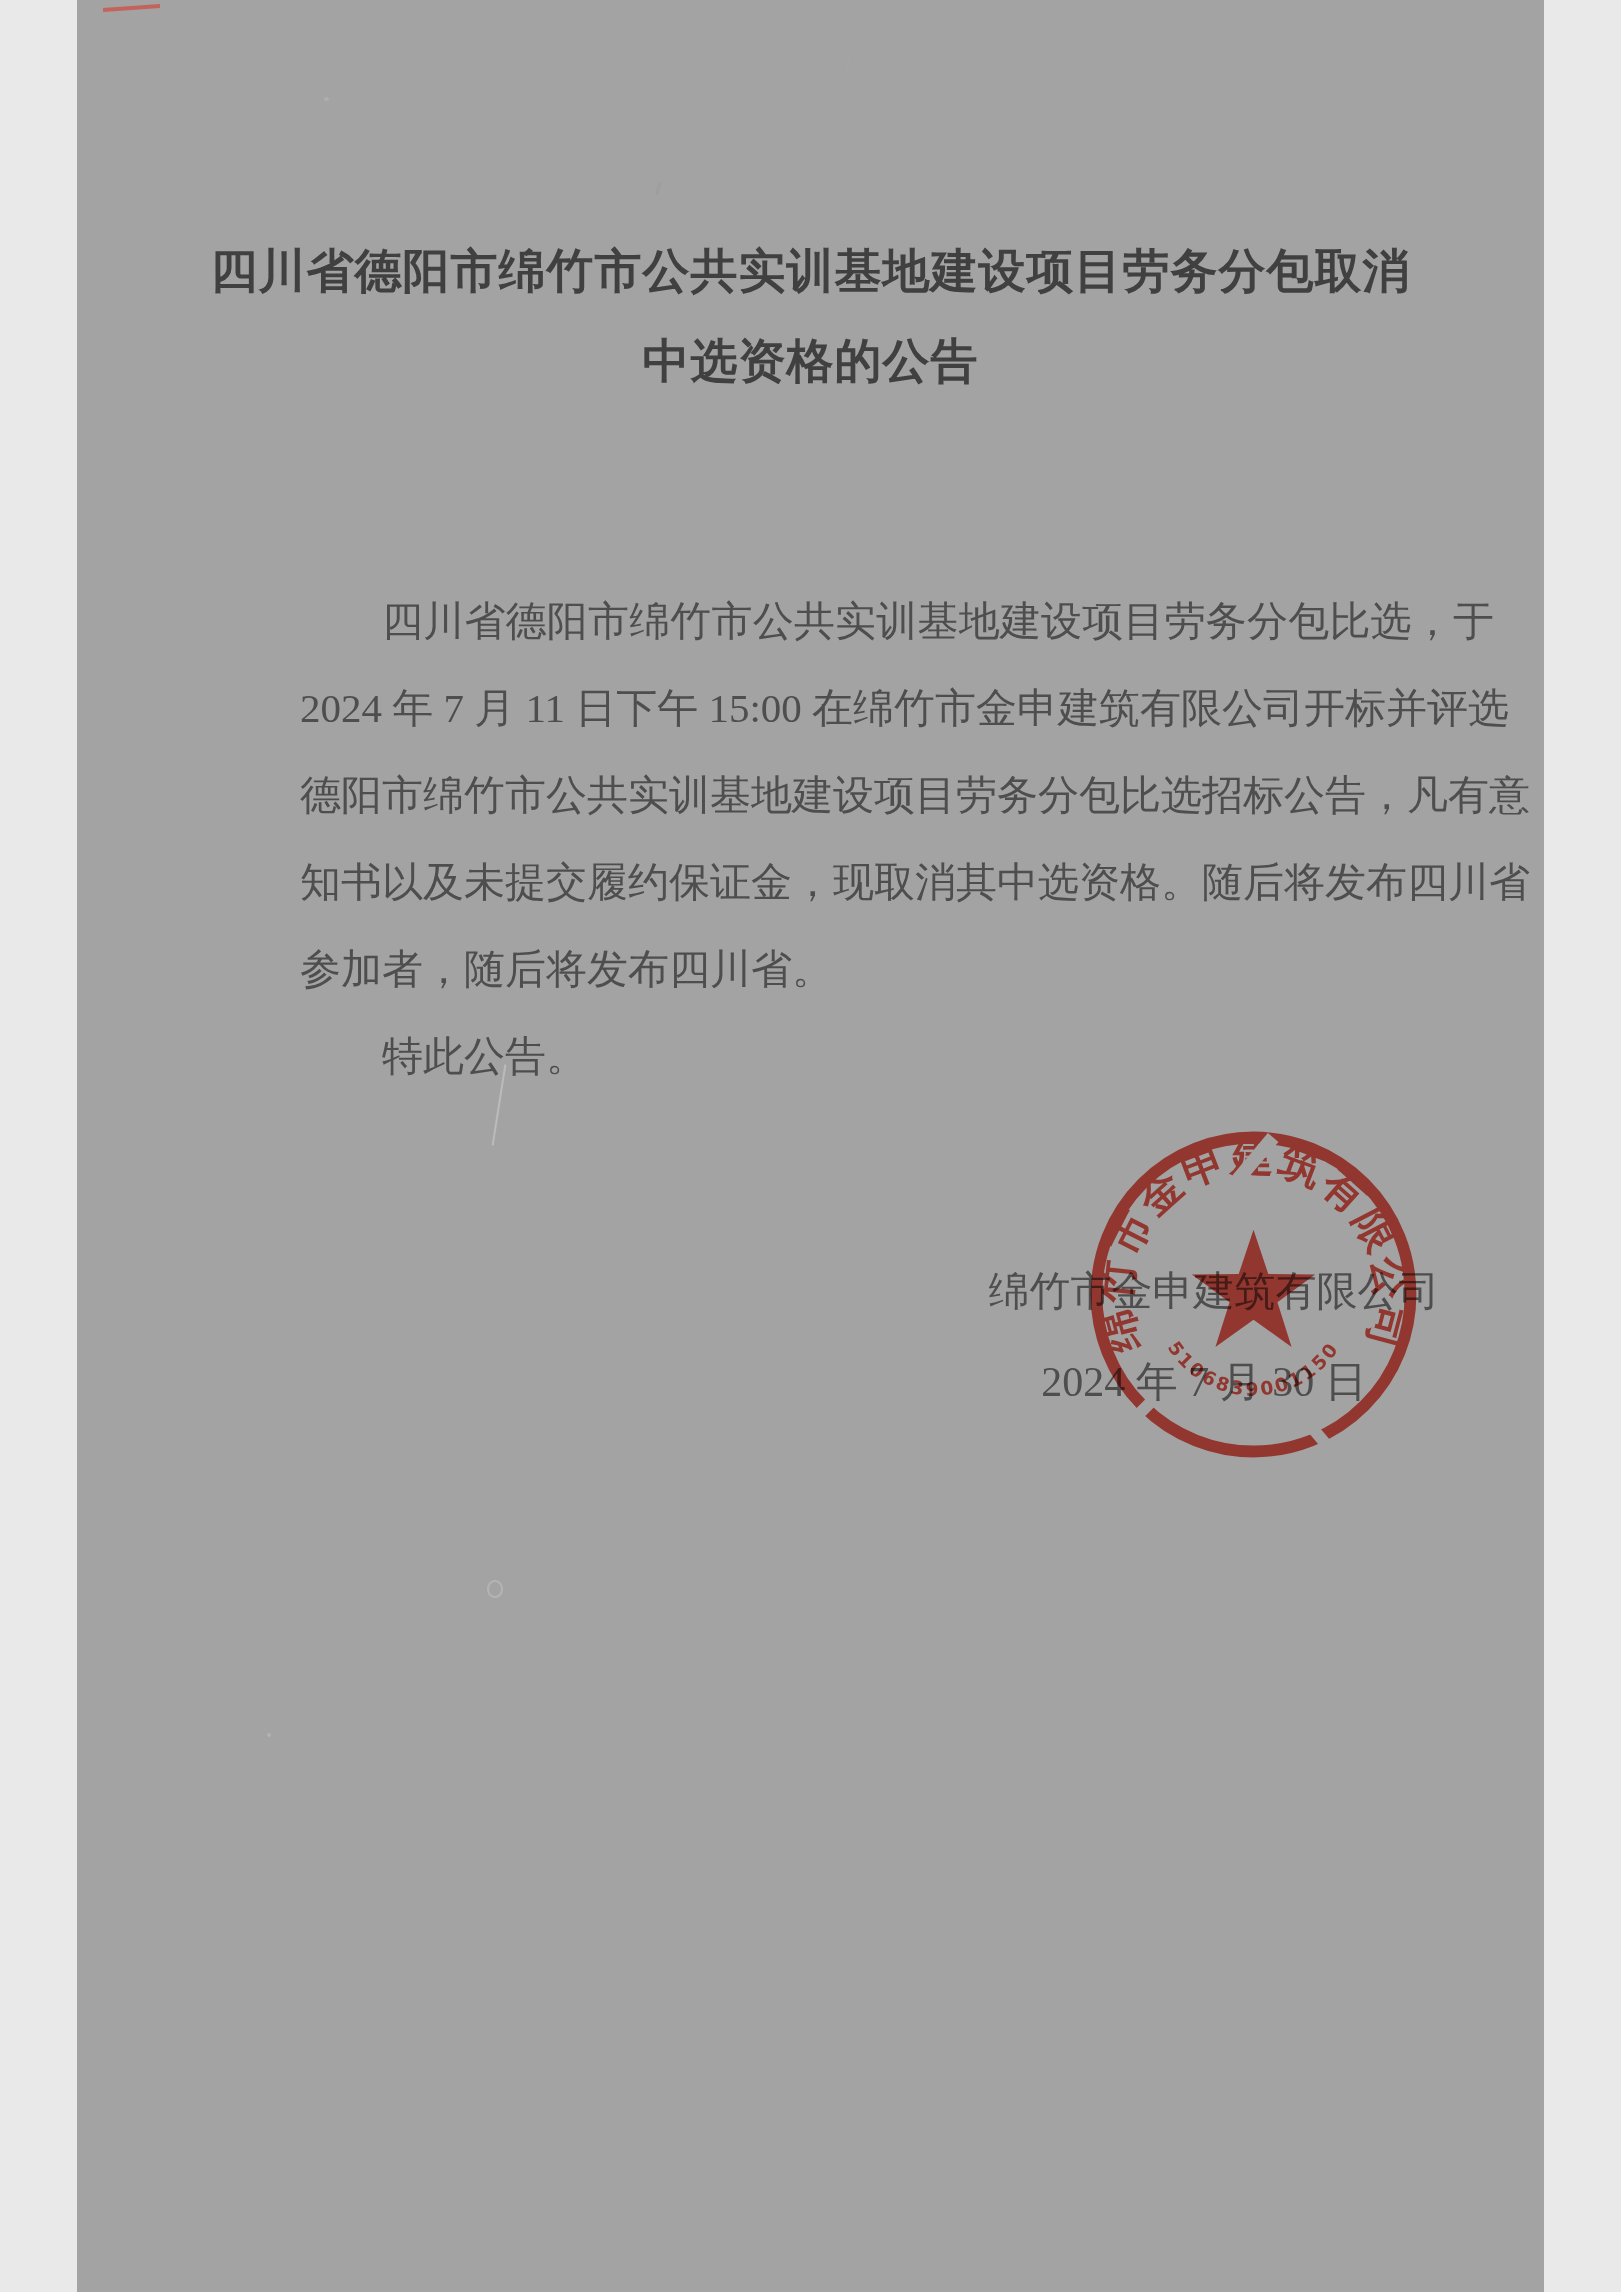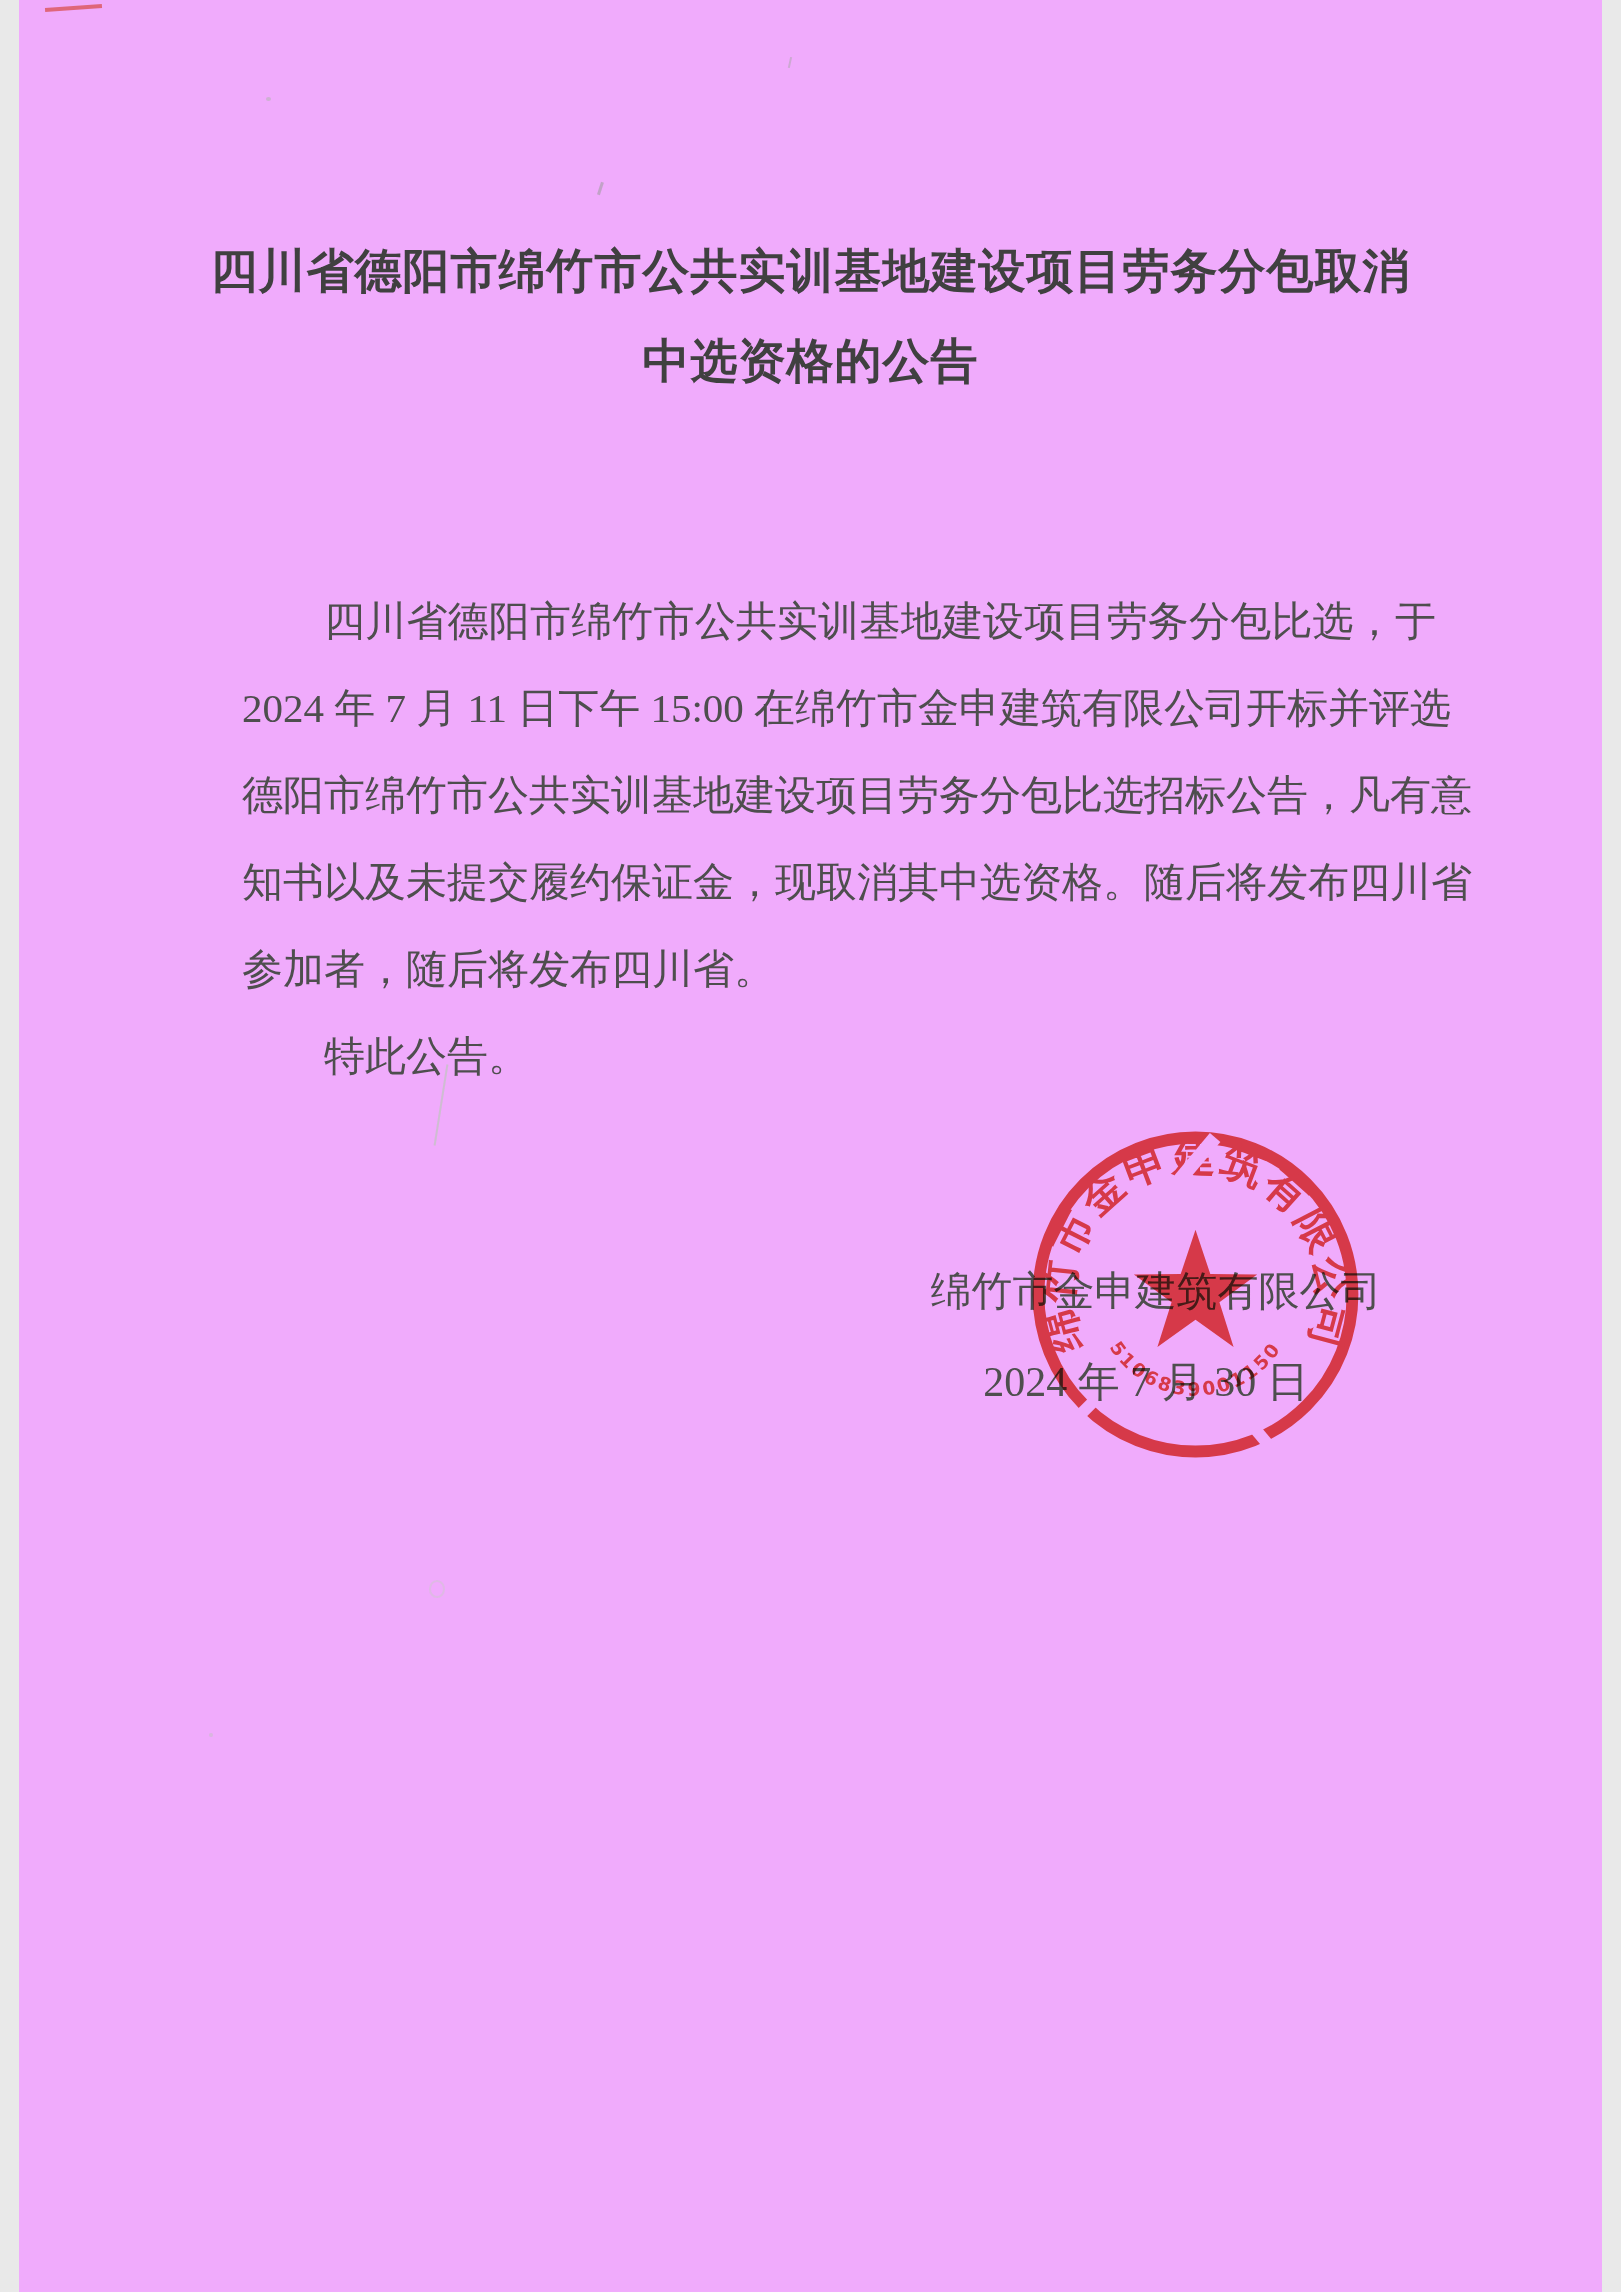--- a/index.html
+++ b/index.html
@@ -1,21 +1,21 @@
 <!DOCTYPE html>
 <html><head>
 <meta charset="utf-8">
 <style>
   html, body { margin: 0; padding: 0; background: #e9e9e9; }
   .page {
     position: relative;
-    width: 1583px;
+    width: 1467px;
     height: 2293px;
     margin: 0 auto;
-    background: #f0abfc;
+    background: #a3a3a3;
     overflow: hidden;
     font-family: "Liberation Serif", "DejaVu Serif", serif;
   }
   
   .title-block {
     position: absolute;
     left: 0; right: 0;
     top: 243px;
     text-align: center;
     color: #404040;

